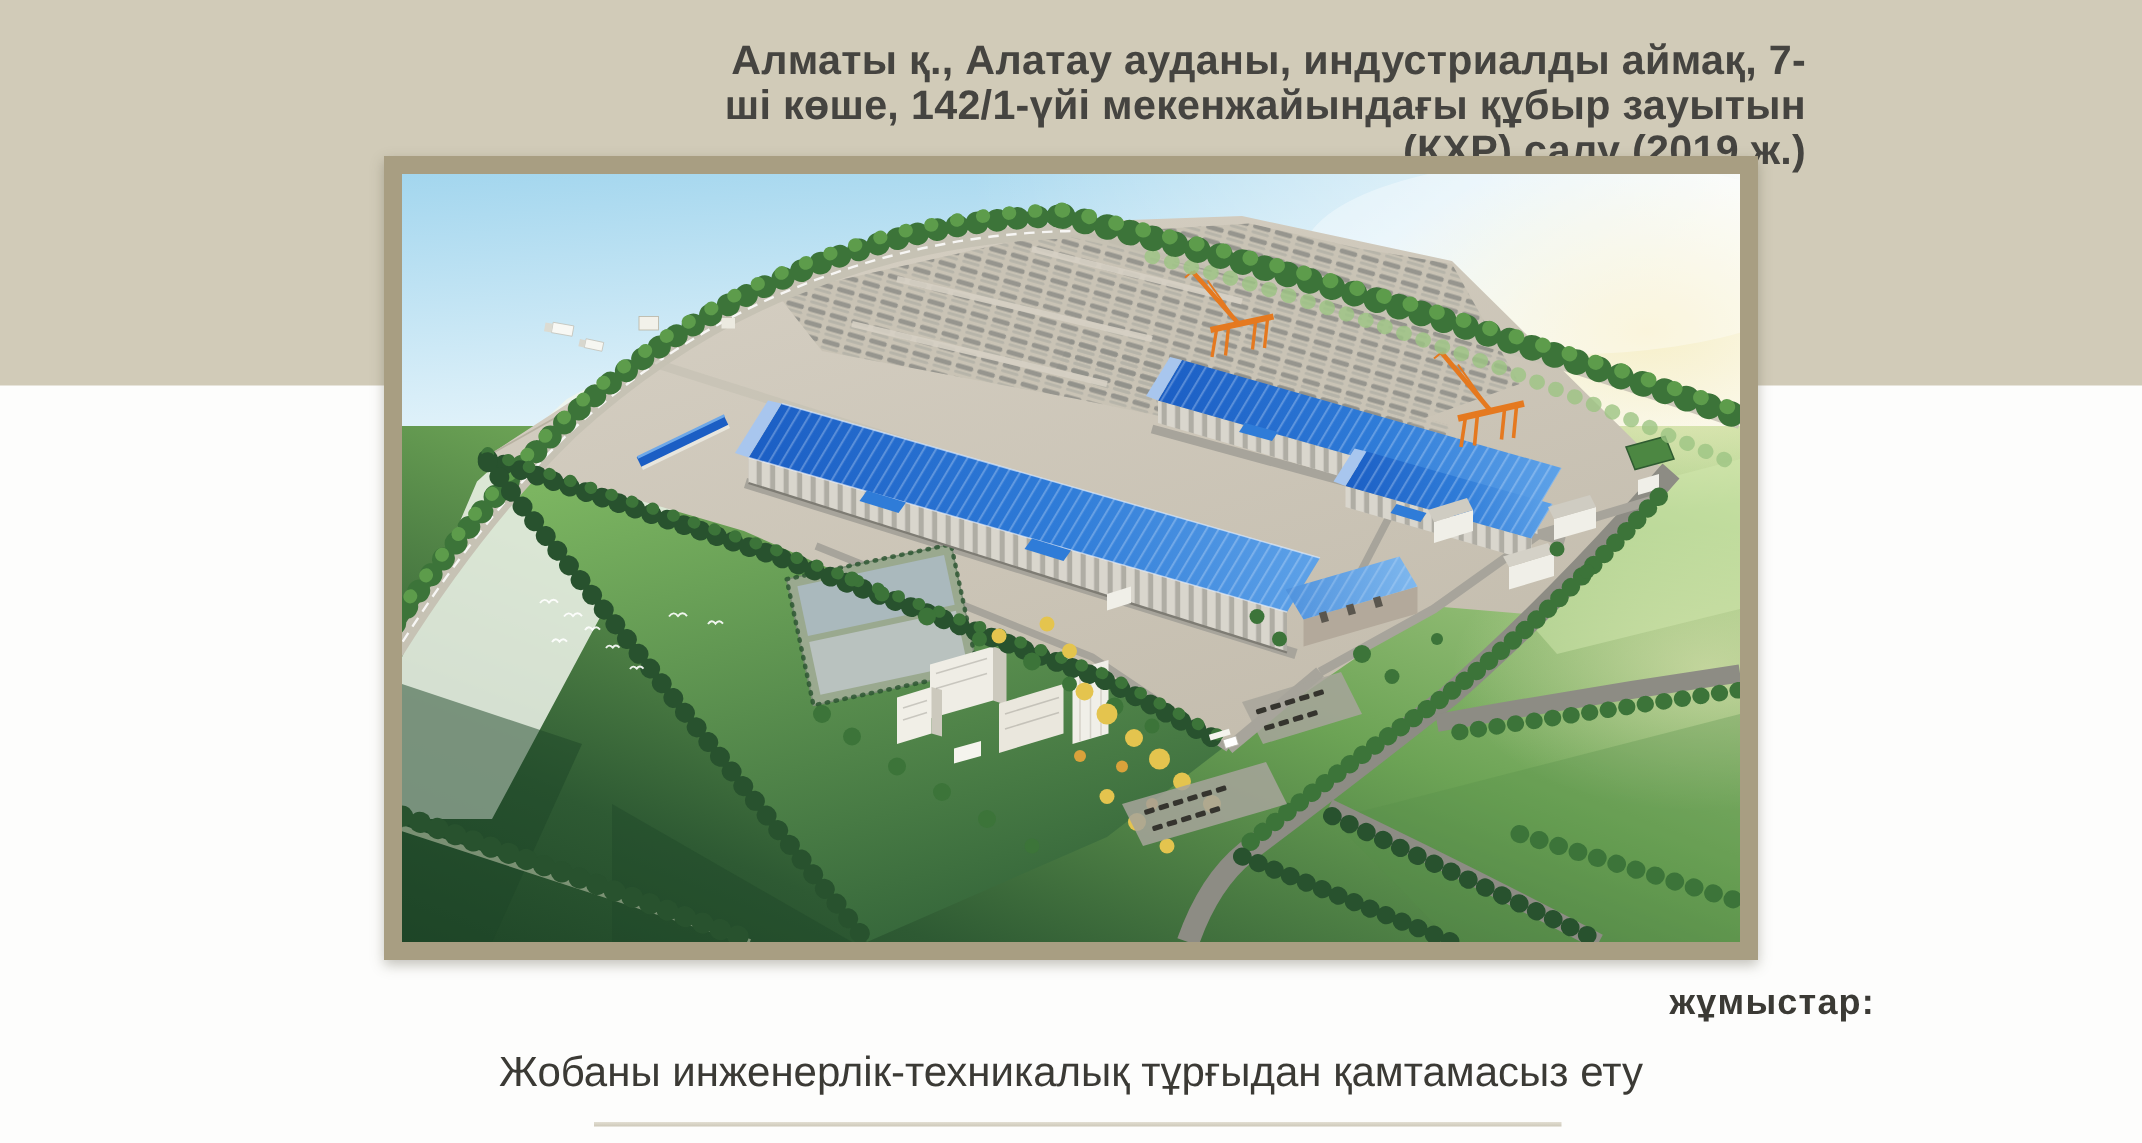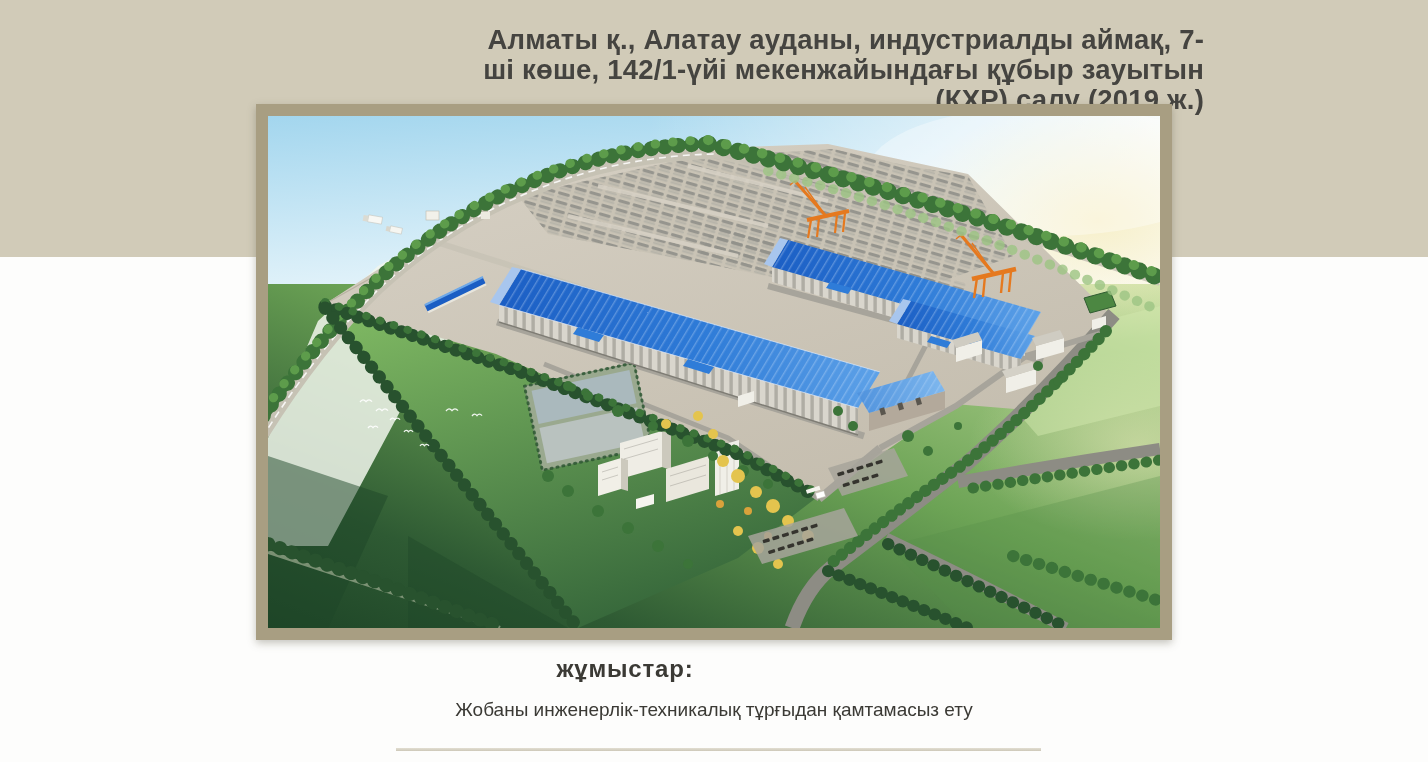--- a/index.html
+++ b/index.html
@@ -20,26 +20,26 @@
     white-space:pre-line;
   }
   .frame{
     position:absolute;left:256px;top:104px;width:892px;height:512px;
     border:12px solid var(--frame);
     box-shadow:0 3px 8px rgba(90,85,70,.35), inset 0 0 0 1px rgba(0,0,0,.12);
     background:#fff;
   }
   .frame svg{display:block;}
   .works-label{
-    position:absolute;top:655px;left:0;width:1250px;text-align:center;
+    position:absolute;top:655px;left:0;width:1250px;text-align:right;
     font-size:24px;font-weight:bold;letter-spacing:.8px;color:var(--text);
   }
   .works-desc{
     position:absolute;top:699px;left:0;width:1428px;text-align:center;
-    font-size:19px;color:var(--text);
+    font-size:28px;color:var(--text);
   }
   .divider{
     position:absolute;top:748px;left:396px;width:645px;height:3px;
     background:linear-gradient(var(--dividerHi),var(--divider));
   }
   
   .tband{fill:none;stroke-linecap:round;}
   .td{stroke:var(--treeDark);}
   .tm{stroke:var(--treeMid);}
   .tl{stroke:var(--treeLight);}

